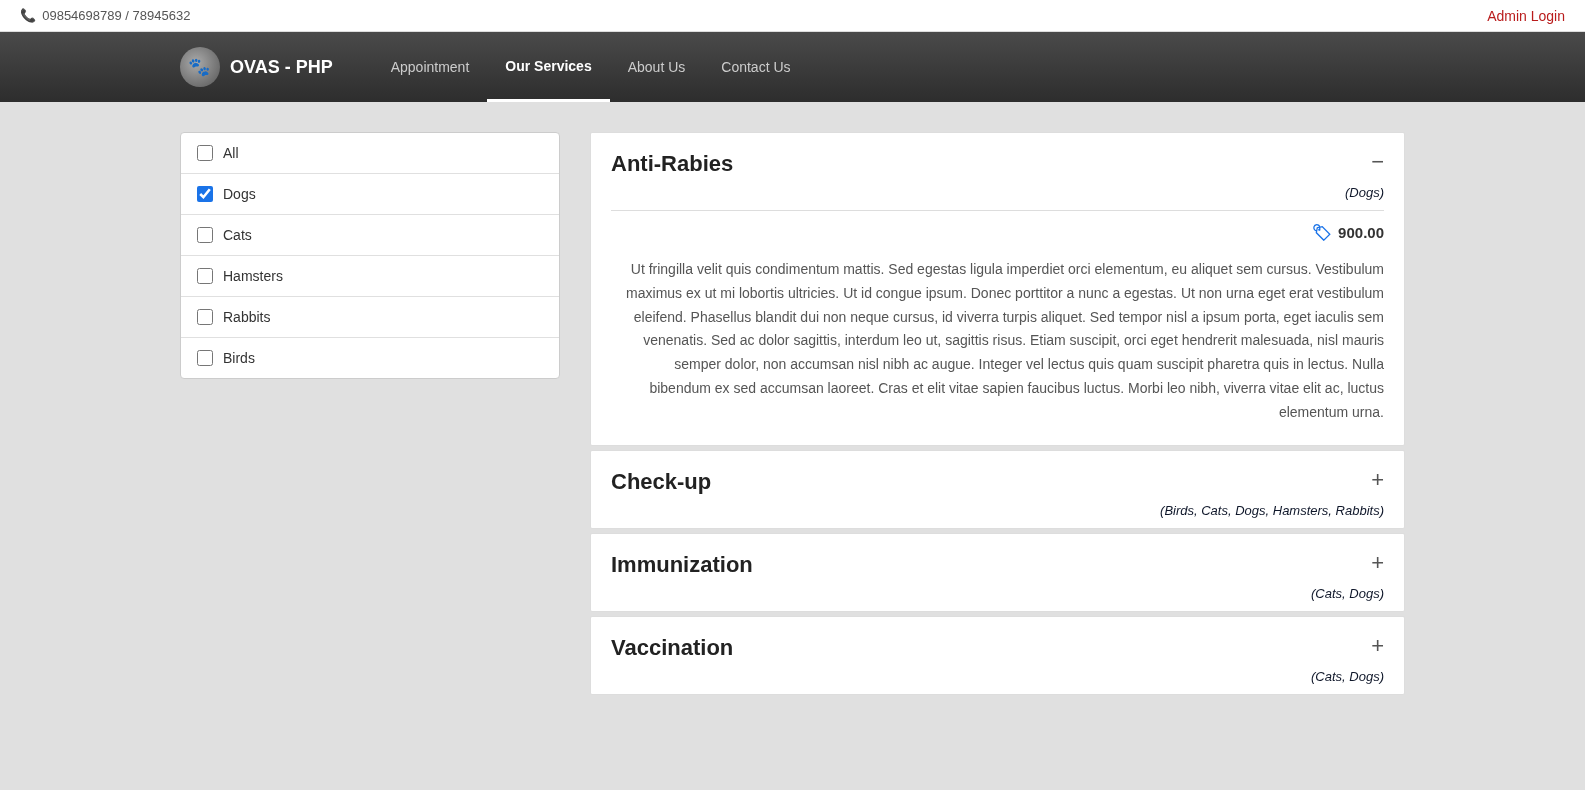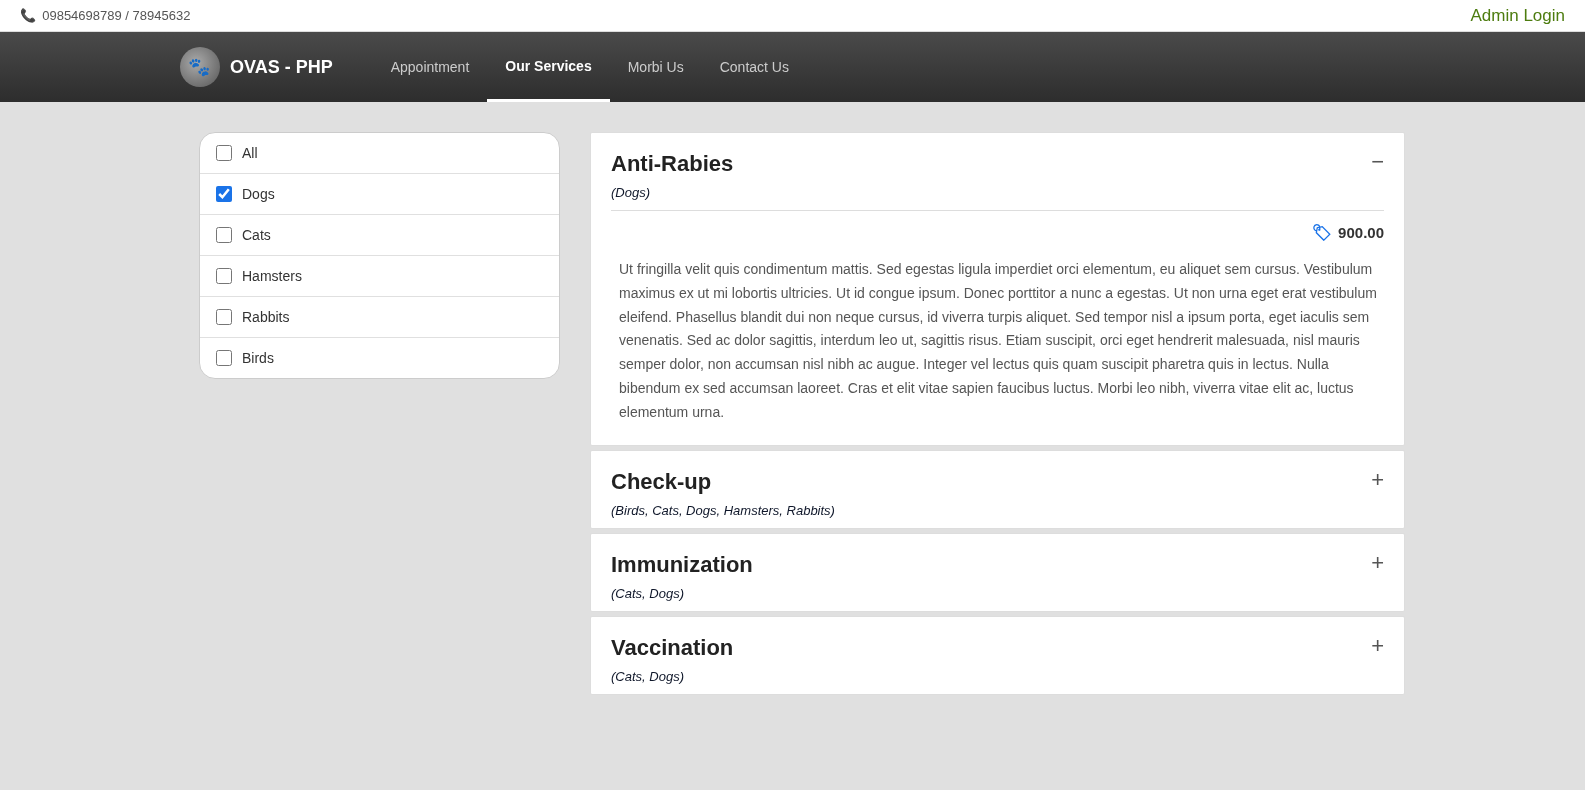--- a/index.html
+++ b/index.html
@@ -11,21 +11,21 @@
       display: flex;
       justify-content: space-between;
       align-items: center;
       padding: 0 20px;
       height: 32px;
       font-size: 13px;
       color: #555;
       border-bottom: 1px solid #ddd;
     }
     .top-bar .phone { display: flex; align-items: center; gap: 6px; }
-    .top-bar .admin-login { color: #4d7c0f; text-decoration: none; font-size: 17px; }
+    .top-bar .admin-login { color: #b91c1c; text-decoration: none; font-size: 14px; }
 
     
     .navbar {
       background: linear-gradient(to bottom, #4a4a4a, #2d2d2d);
       display: flex;
       align-items: center;
       padding: 0 180px;
       height: 70px;
     }
     .navbar .brand {
@@ -76,21 +76,21 @@
     }
 
     
     .sidebar { width: 380px; flex-shrink: 0; }
     .sidebar h2 {
       font-size: 26px;
       font-weight: bold;
       margin-bottom: 15px;
       color: #222;
     }
-    .category-list { background: #fff; border: 1px solid #ccc; border-radius: 16px; overflow: hidden; margin-left: 19px; }
+    .category-list { background: #fff; border: 1px solid #ccc; border-radius: 4px; overflow: hidden; }
     .category-item {
       display: flex;
       align-items: center;
       gap: 10px;
       padding: 12px 16px;
       border-bottom: 1px solid #e0e0e0;
       cursor: pointer;
       font-size: 14px;
       color: #333;
     }
@@ -102,20 +102,21 @@
       accent-color: #1a73e8;
     }
 
     
     .services-panel { flex: 1; }
     .service-card {
       background: #fff;
       border: 1px solid #ddd;
       margin-bottom: 4px;
       border-radius: 2px;
+      text-align: right;
     }
     .service-header {
       display: flex;
       justify-content: space-between;
       align-items: flex-start;
       padding: 18px 20px 8px 20px;
       cursor: pointer;
     }
     .service-title { font-size: 22px; font-weight: bold; color: #222; }
     .service-subtitle { font-size: 13px; color: #0f172a; font-style: italic; padding: 0 20px 10px 20px; }
@@ -159,21 +160,21 @@
 </div>
 
 <nav class="navbar">
   <div class="brand">
     <div class="logo">🐾</div>
     <span class="brand-name">OVAS - PHP</span>
   </div>
   <div class="nav-links">
     <a class="nav-link" href="#">Appointment</a>
     <a class="nav-link active" href="#">Our Services</a>
-    <a class="nav-link" href="#">Morbi Us</a>
+    <a class="nav-link" href="#">About Us</a>
     <a class="nav-link" href="#">Contact Us</a>
   </div>
 </nav>
 
 <div class="main-content">
 
   <aside class="sidebar">
     <div class="category-list">
       <div class="category-item">
         <input type="checkbox" style="">

